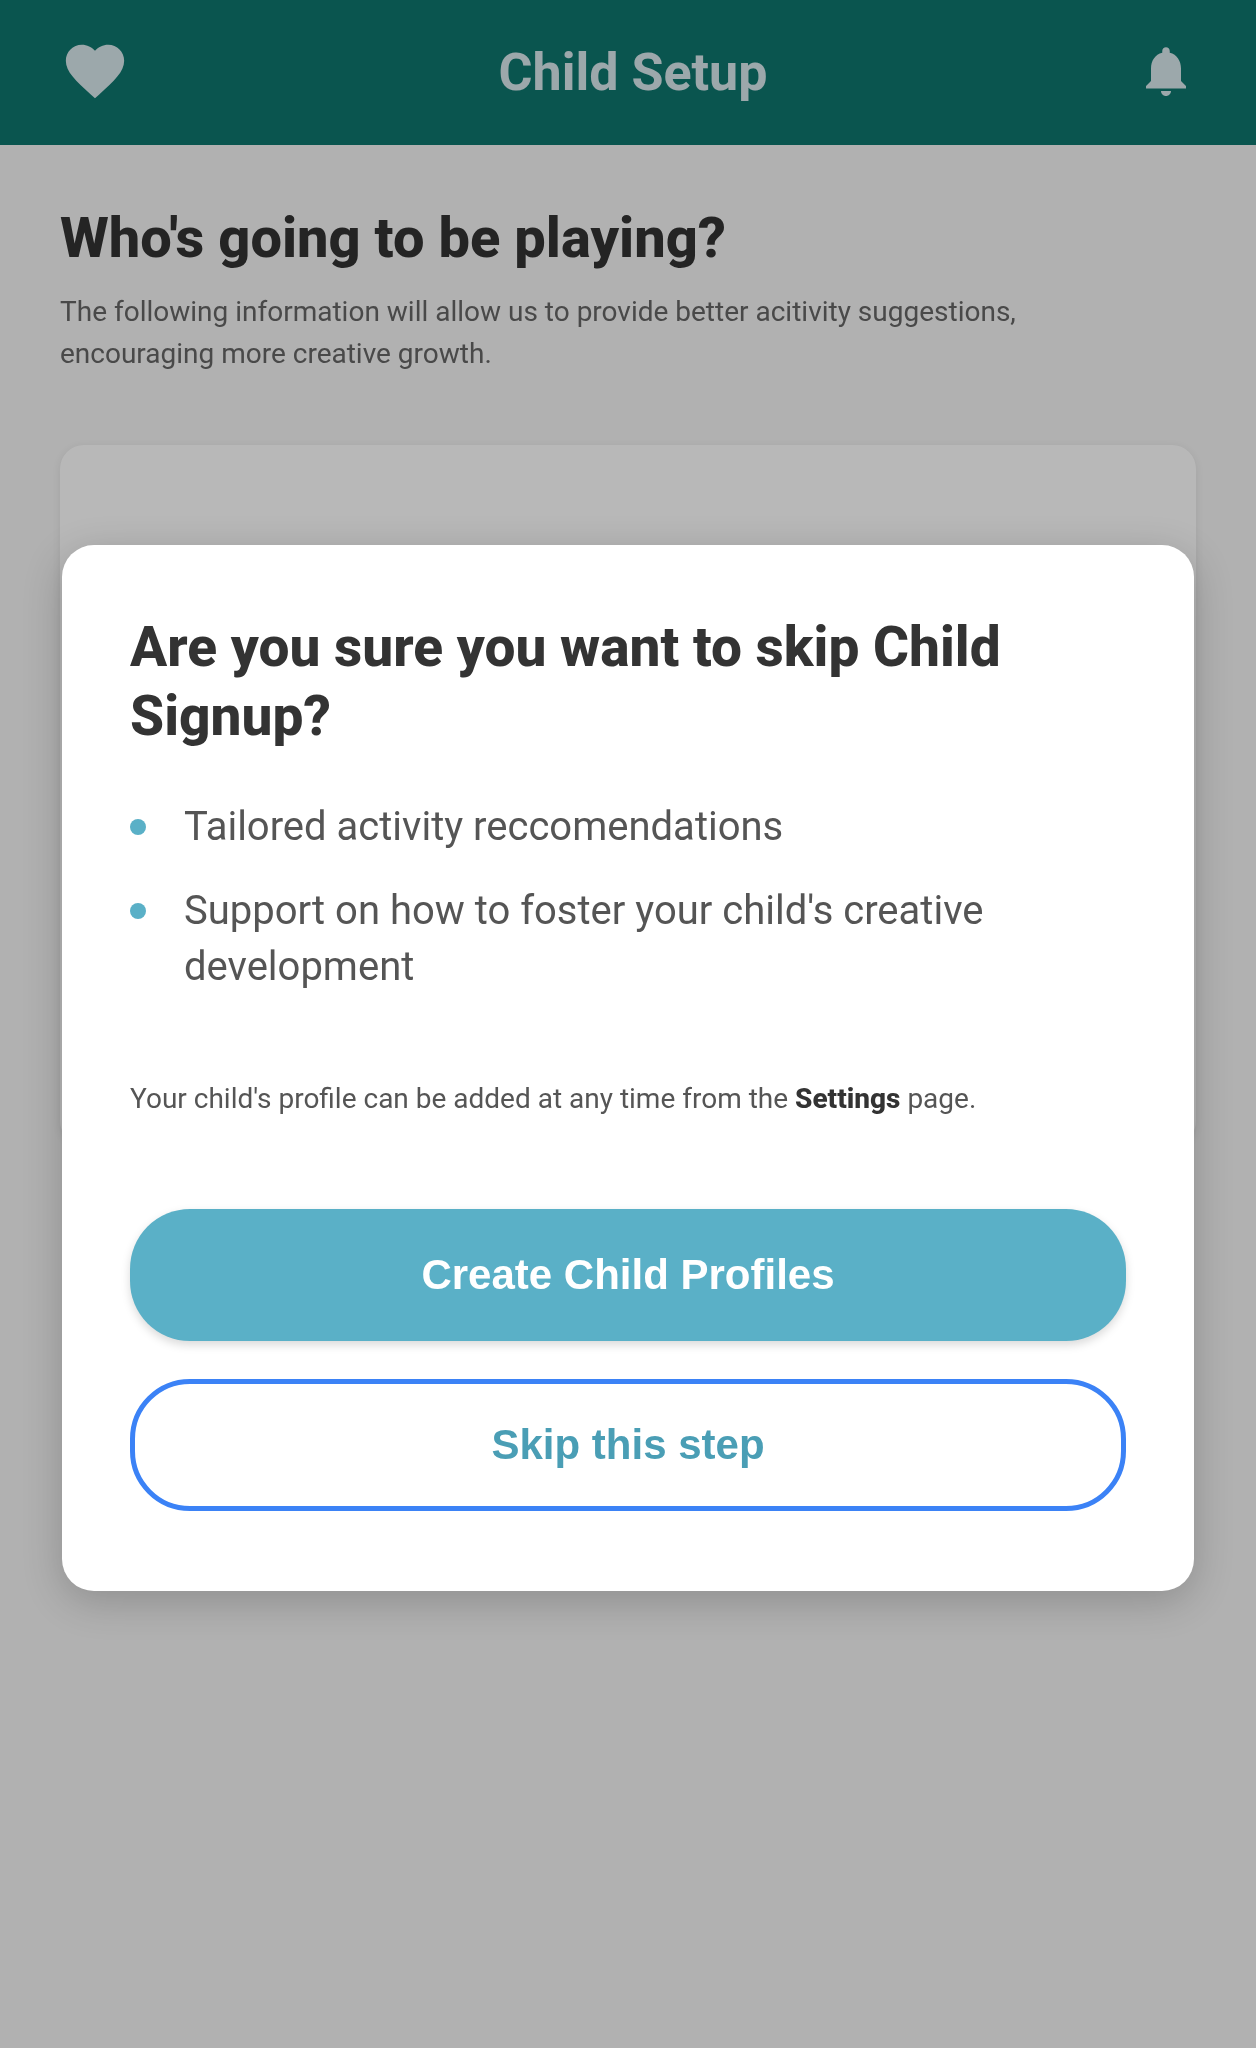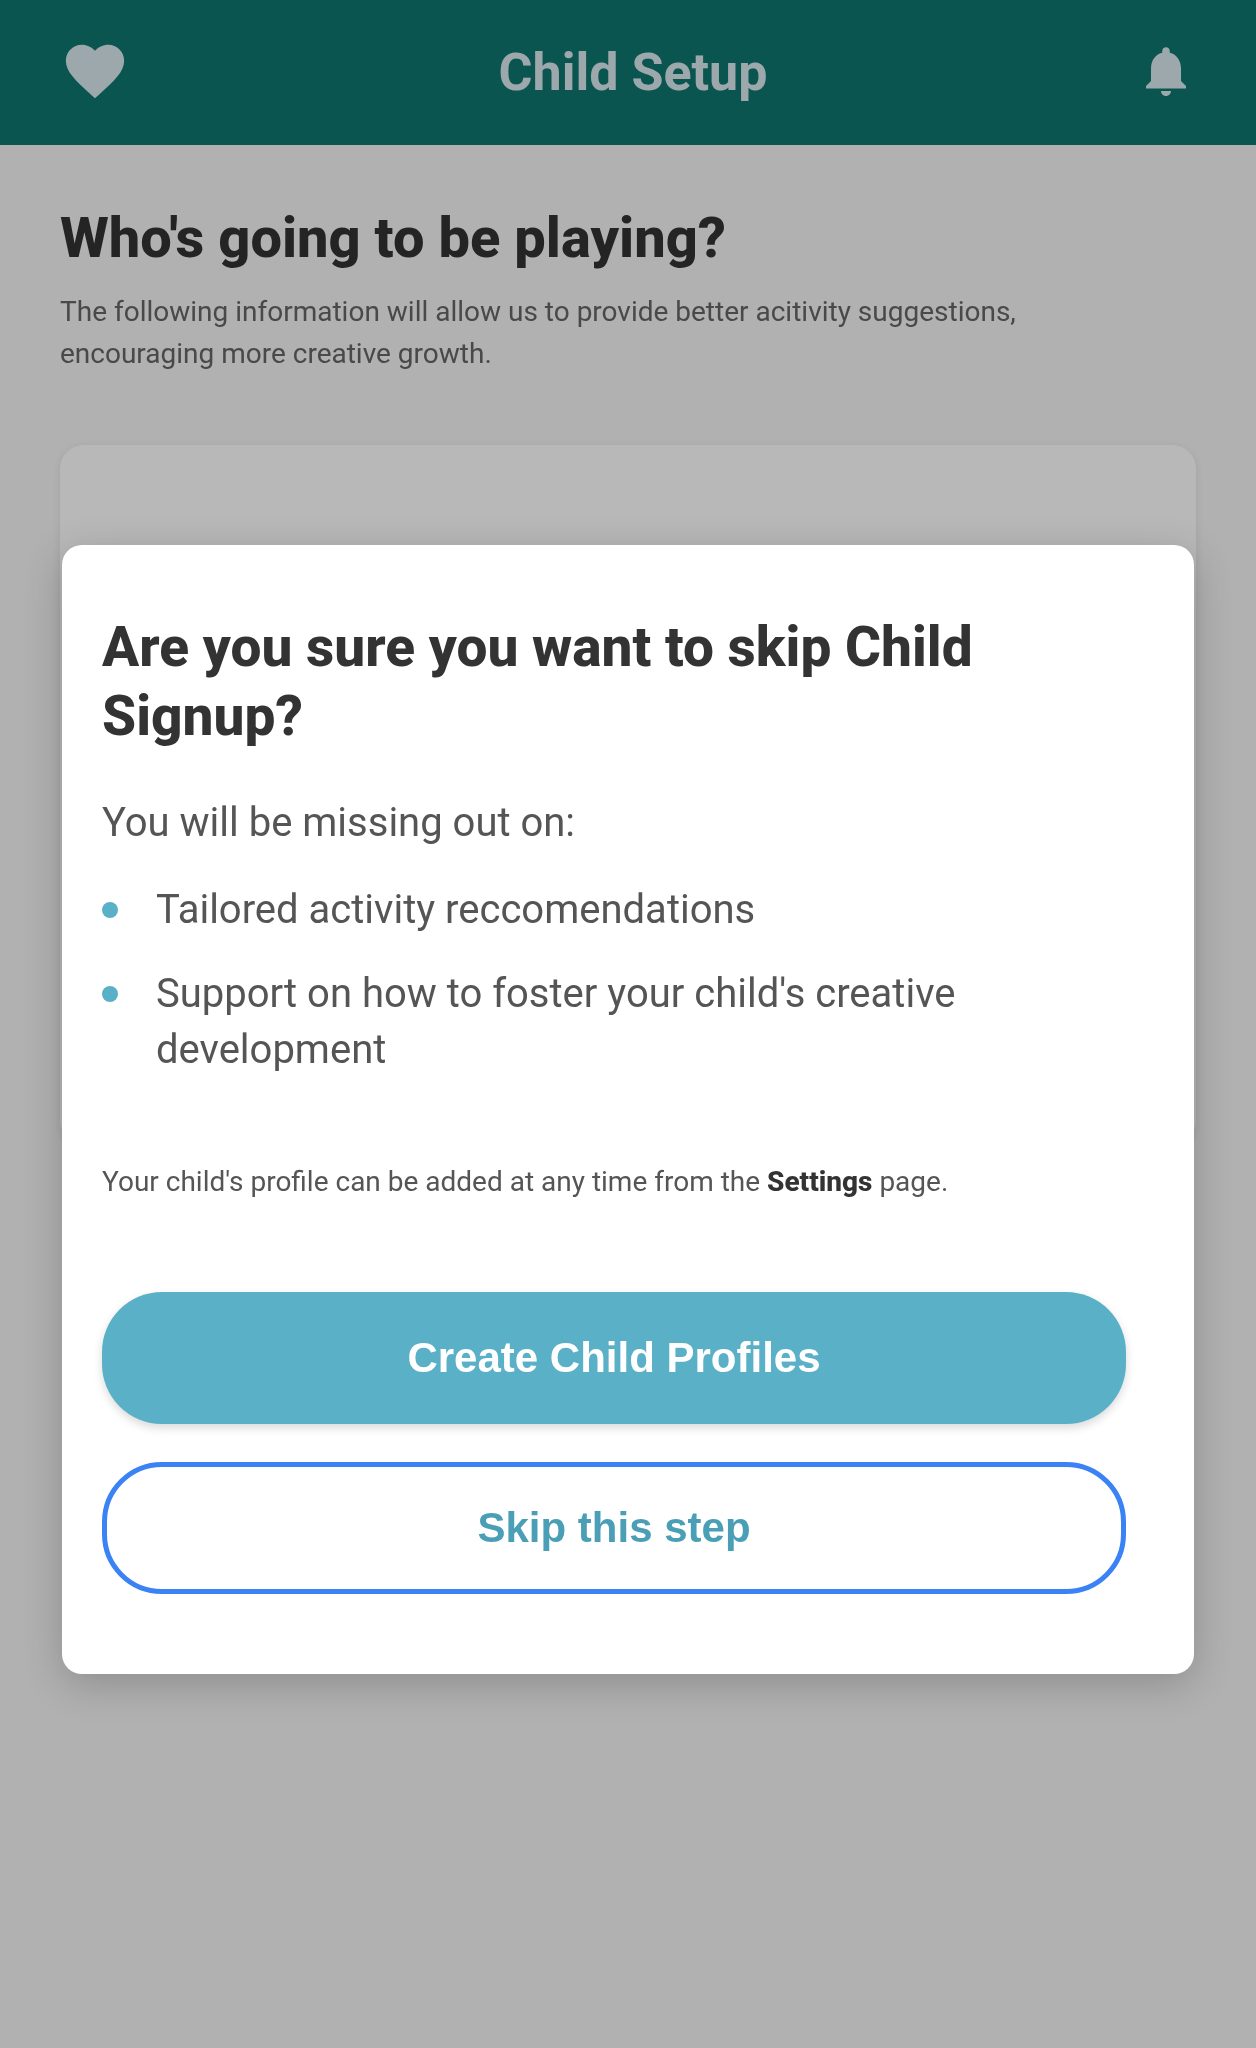--- a/index.html
+++ b/index.html
@@ -57,22 +57,22 @@
       display: flex;
       align-items: flex-start;
       justify-content: center;
     }
     .modal {
       position: absolute;
       top: 545px;
       left: 62px;
       right: 62px;
       background: #fff;
-      border-radius: 20px;
-      padding: 68px 68px 80px 40px;
+      border-radius: 32px;
+      padding: 68px 68px 80px 68px;
       box-shadow: 0 10px 40px rgba(0,0,0,0.2);
     }
     .modal-title {
       font-size: 55px;
       font-weight: 800;
       color: #333;
       line-height: 1.25;
       margin-bottom: 48px;
     }
     .modal-lead {
@@ -154,21 +154,20 @@
 
 <div class="content">
   <h1 class="page-heading">Who's going to be playing?</h1>
   <p class="page-subheading">The following information will allow us to provide better acitivity suggestions, encouraging more creative growth.</p>
   <div class="card-placeholder"></div>
 </div>
 
 <div class="overlay">
   <div class="modal">
     <h2 class="modal-title">Are you sure you want to skip Child Signup?</h2>
-    <p class="modal-lead">You will be missing out on:</p>
     <ul class="modal-list">
       <li>Tailored activity reccomendations</li>
       <li>Support on how to foster your child's creative development</li>
     </ul>
     <p class="modal-note">
       <span>Your child's profile can be added at any time from the </span><span class="bold">Settings</span><span> page.</span>
     </p>
     <button class="btn btn-primary">Create Child Profiles</button>
     <button class="btn btn-secondary">Skip this step</button>
   </div>

